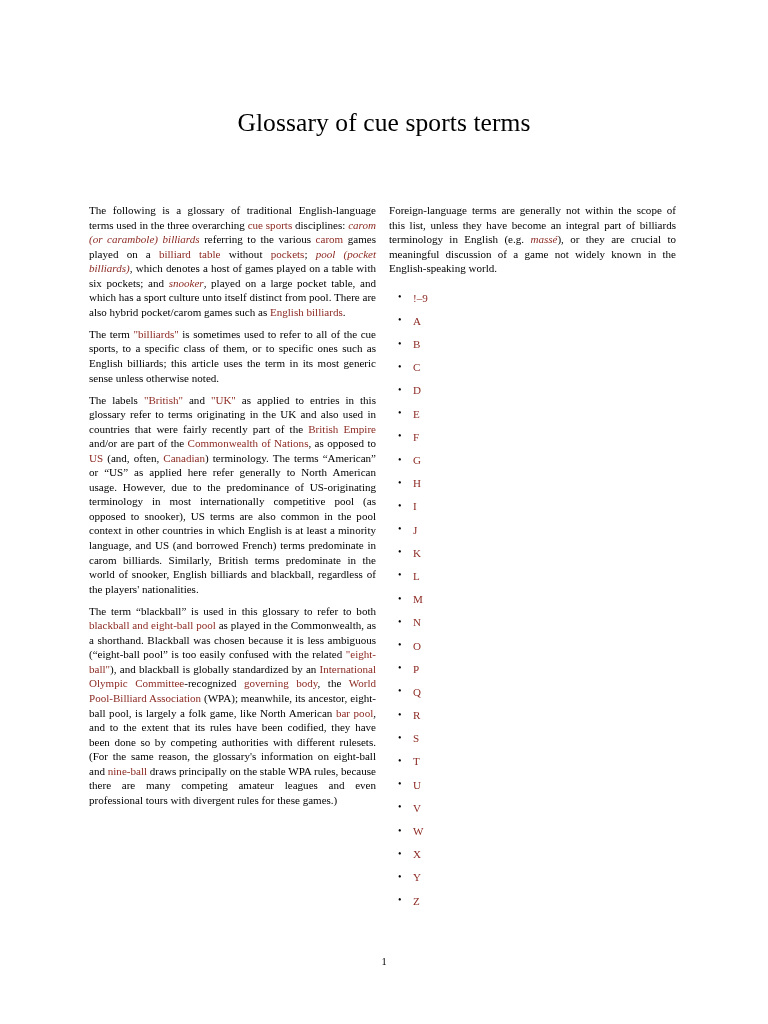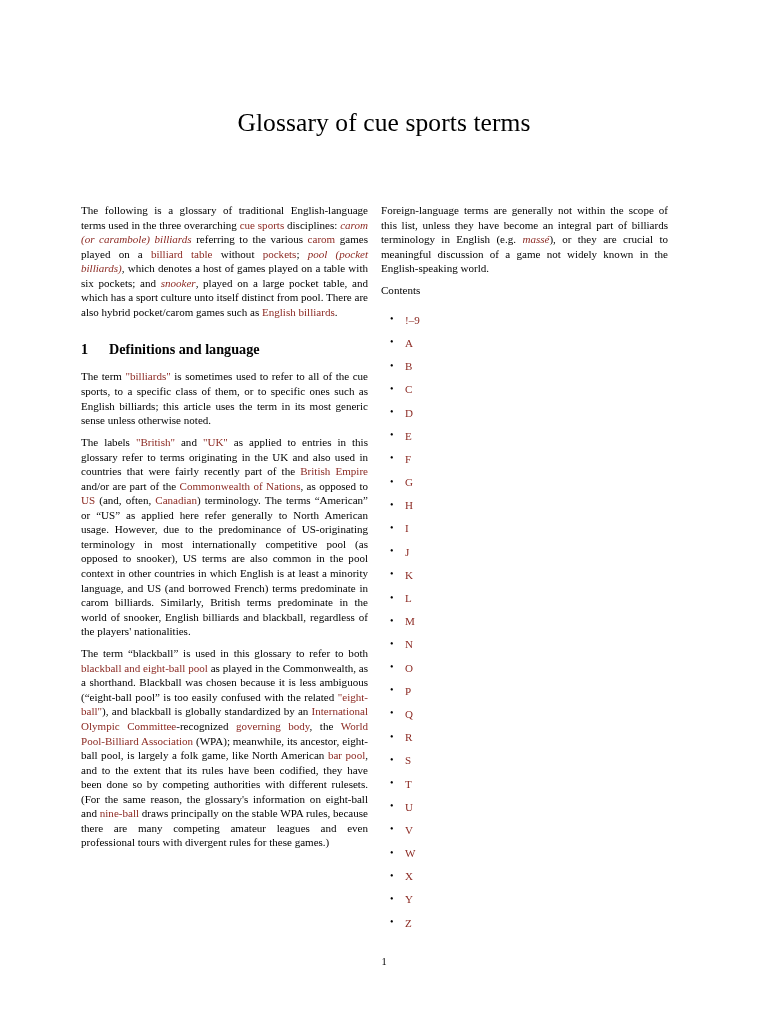--- a/index.html
+++ b/index.html
@@ -34,21 +34,21 @@
     font-size: 25.5px;
     font-weight: normal;
     letter-spacing: 0.1px;
     line-height: 1.15;
     margin: 0;
   }
 
   
   .columns {
     position: absolute;
-    left: 81px;
+    left: 89px;
     top: 203px;
     width: 587px;
     height: 740px;
   }
   .col {
     position: absolute;
     top: 0;
     width: 287px;
   }
   .col-left  { left: 0px; }
@@ -128,37 +128,33 @@
 <div class="page">
 
   <h1 class="doc-title">Glossary of cue sports terms</h1>
 
   <div class="columns">
 
     <div class="col col-left">
 
       <p class="body">The following is a glossary of traditional English-language terms used in the three overarching <a class="lnk" href="#">cue sports</a> disciplines: <a class="lnk it" href="#">carom (or carambole) billiards</a> referring to the various <a class="lnk" href="#">carom</a> games played on a <a class="lnk" href="#">billiard table</a> without <a class="lnk" href="#">pockets</a>; <a class="lnk it" href="#">pool (pocket billiards)</a>, which denotes a host of games played on a table with six pockets; and <a class="lnk it" href="#">snooker</a>, played on a large pocket table, and which has a sport culture unto itself distinct from pool. There are also hybrid pocket/carom games such as <a class="lnk" href="#">English billiards</a>.</p>
 
-      <h2 class="sec-head">
-        <span class="secnum">1</span><span>Definitions and language</span>
-      </h2>
 
       <p class="body">The term <a class="lnk" href="#">"billiards"</a> is sometimes used to refer to all of the cue sports, to a specific class of them, or to specific ones such as English billiards; this article uses the term in its most generic sense unless otherwise noted.</p>
 
       <p class="body">The labels <a class="lnk" href="#">"British"</a> and <a class="lnk" href="#">"UK"</a> as applied to entries in this glossary refer to terms originating in the UK and also used in countries that were fairly recently part of the <a class="lnk" href="#">British Empire</a> and/or are part of the <a class="lnk" href="#">Commonwealth of Nations</a>, as opposed to <a class="lnk" href="#">US</a> (and, often, <a class="lnk" href="#">Canadian</a>) terminology. The terms “American” or “US” as applied here refer generally to North American usage. However, due to the predominance of US-originating terminology in most internationally competitive pool (as opposed to snooker), US terms are also common in the pool context in other countries in which English is at least a minority language, and US (and borrowed French) terms predominate in carom billiards. Similarly, British terms predominate in the world of snooker, English billiards and blackball, regardless of the players' nationalities.</p>
 
       <p class="body tight">The term “blackball” is used in this glossary to refer to both <a class="lnk" href="#">blackball and eight-ball pool</a> as played in the Commonwealth, as a shorthand. Blackball was chosen because it is less ambiguous (“eight-ball pool” is too easily confused with the related <a class="lnk" href="#">"eight-ball"</a>), and blackball is globally standardized by an <a class="lnk" href="#">International Olympic Committee</a>-recognized <a class="lnk" href="#">governing body</a>, the <a class="lnk" href="#">World Pool-Billiard Association</a> (WPA); meanwhile, its ancestor, eight-ball pool, is largely a folk game, like North American <a class="lnk" href="#">bar pool</a>, and to the extent that its rules have been codified, they have been done so by competing authorities with different rulesets. (For the same reason, the glossary's information on eight-ball and <a class="lnk" href="#">nine-ball</a> draws principally on the stable WPA rules, because there are many competing amateur leagues and even professional tours with divergent rules for these games.)</p>
 
     </div>
 
     <div class="col col-right">
 
       <p class="body">Foreign-language terms are generally not within the scope of this list, unless they have become an integral part of billiards terminology in English (e.g. <a class="lnk it" href="#">massé</a>), or they are crucial to meaningful discussion of a game not widely known in the English-speaking world.</p>
 
-      <p class="contents-head">Contents</p>
 
       <ul class="toc">
           <li><a class="lnk" href="#">!–9</a></li>
           <li><a class="lnk" href="#">A</a></li>
           <li><a class="lnk" href="#">B</a></li>
           <li><a class="lnk" href="#">C</a></li>
           <li><a class="lnk" href="#">D</a></li>
           <li><a class="lnk" href="#">E</a></li>
           <li><a class="lnk" href="#">F</a></li>
           <li><a class="lnk" href="#">G</a></li>

